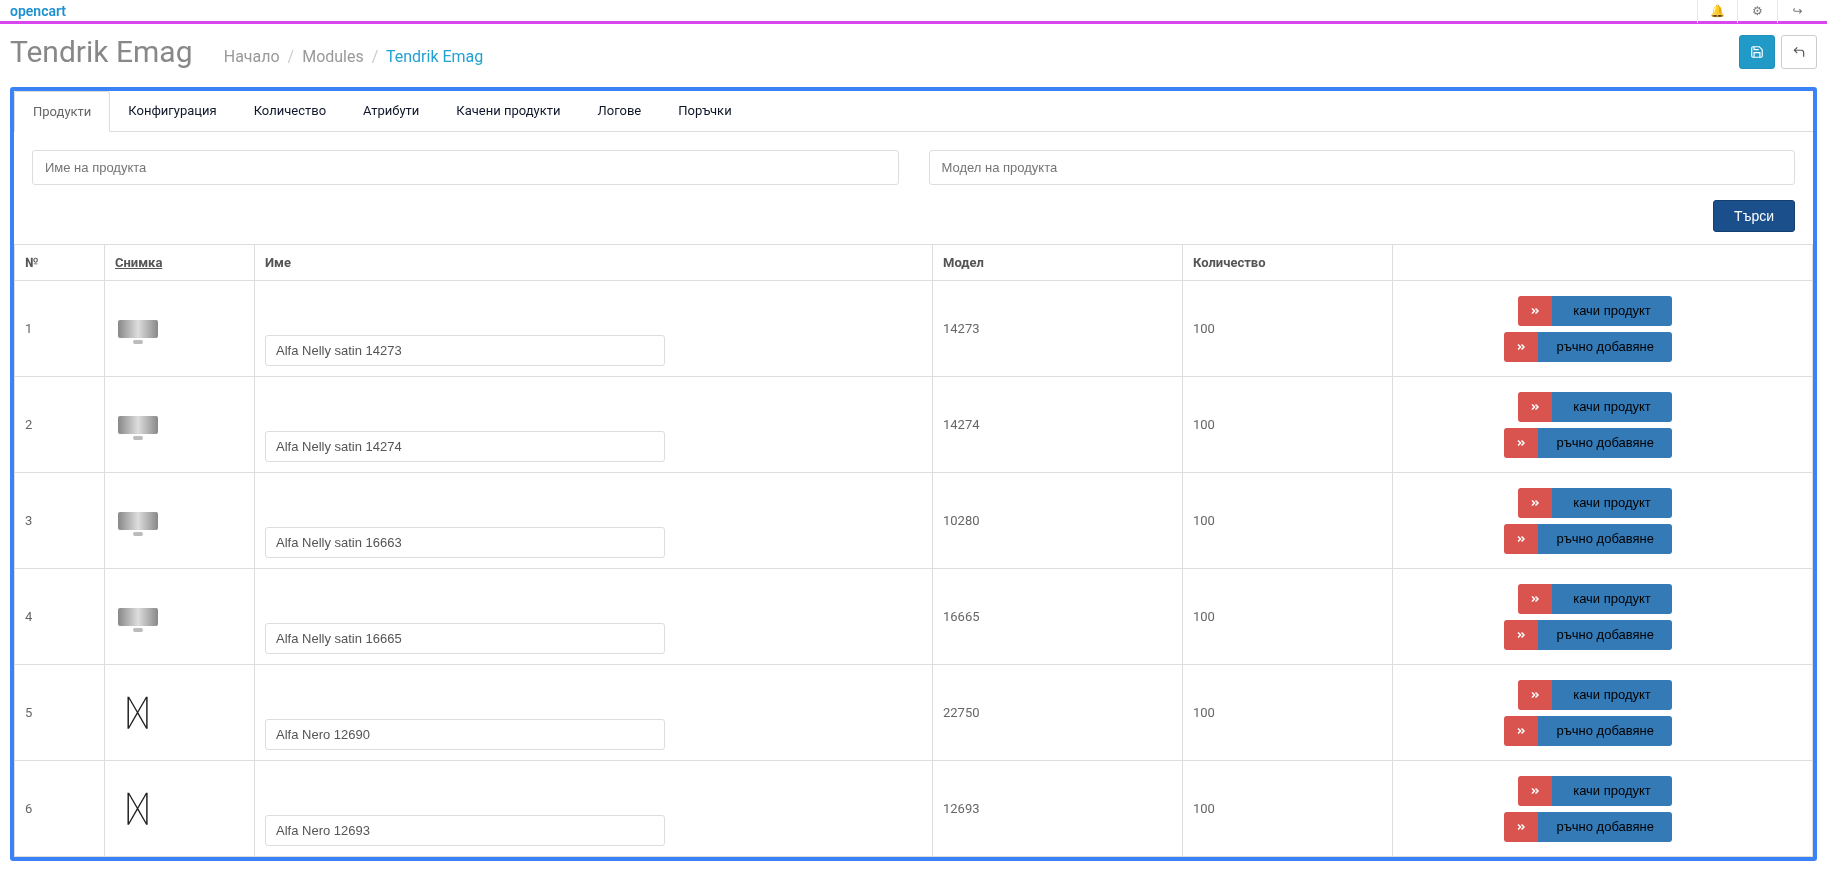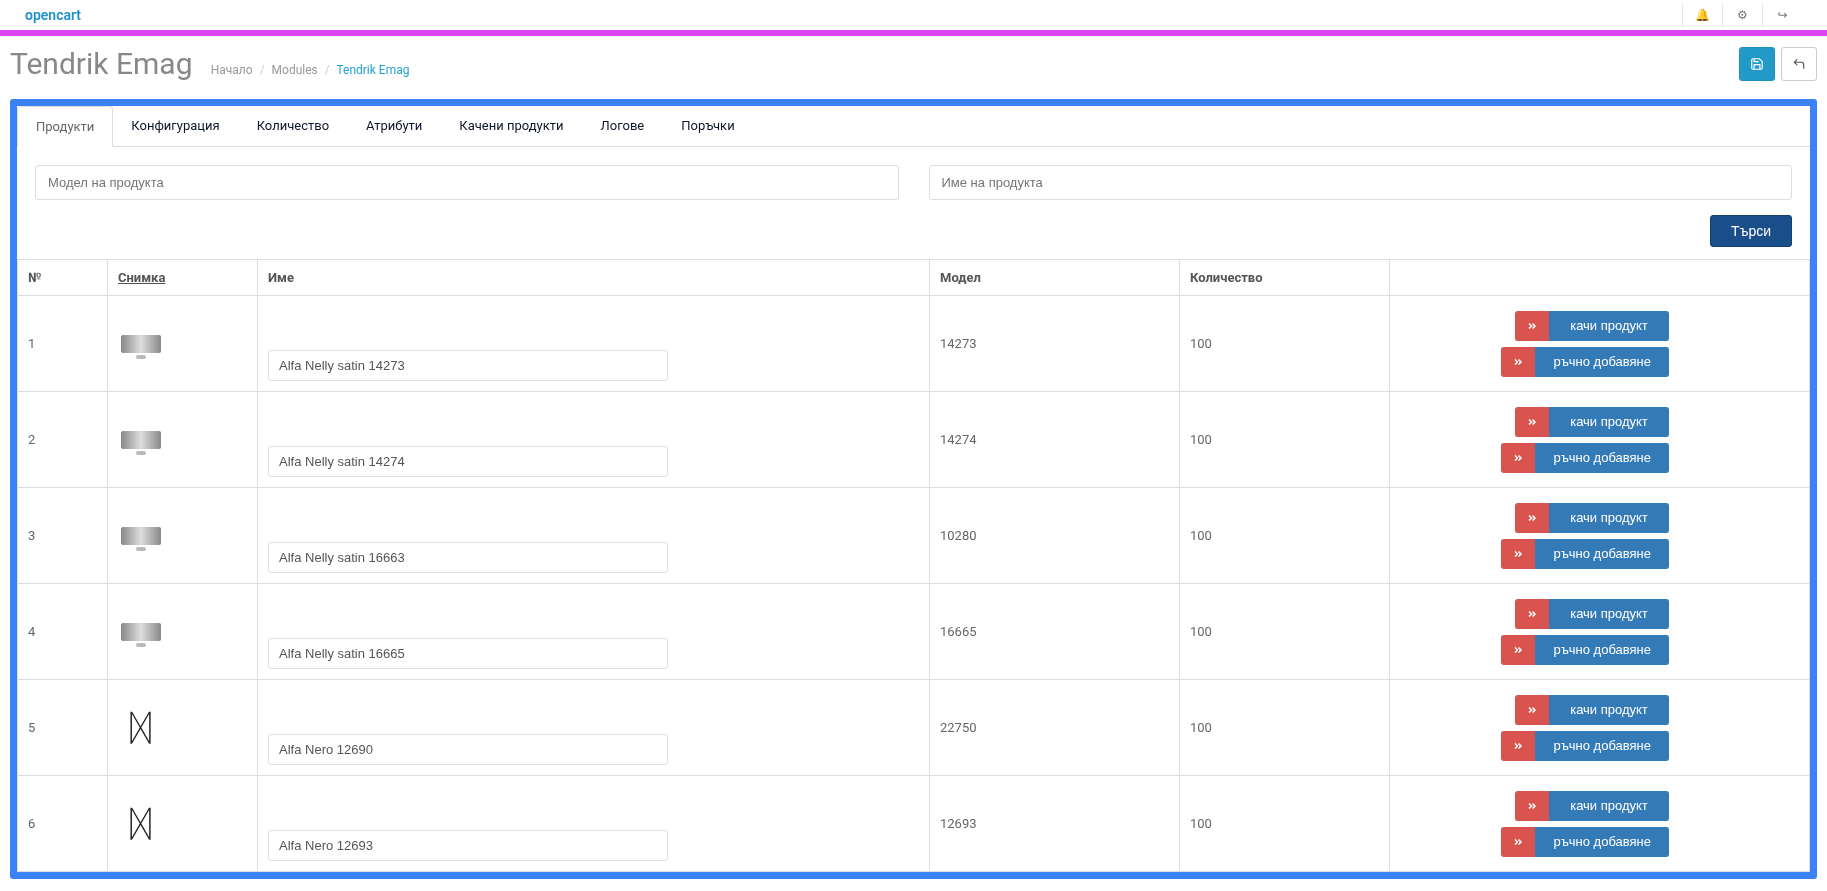--- a/index.html
+++ b/index.html
@@ -4,26 +4,26 @@
 <style>
   * { box-sizing: border-box; }
   body {
     margin: 0;
     font-family: -apple-system, BlinkMacSystemFont, "Segoe UI", Roboto, "Helvetica Neue", Arial, sans-serif;
     font-size: 13px;
     color: #666;
     background: #fff;
   }
   .topbar {
-    height: 36px;
-    border-bottom: 6px solid #d946ef;
+    height: 24px;
+    border-bottom: 3px solid #d946ef;
     display: flex;
     align-items: center;
     justify-content: space-between;
-    padding: 0 25px;
+    padding: 0 10px;
   }
   .logo {
     color: #1e91cf;
     font-weight: 600;
     font-size: 14px;
   }
   .top-icons {
     display: flex;
     gap: 0;
   }
@@ -45,22 +45,22 @@
   }
   h1 {
     font-size: 30px;
     font-weight: 400;
     color: #888;
     margin: 0;
     display: inline-block;
   }
   .breadcrumb {
     display: inline-block;
-    margin-left: 15px;
-    font-size: 12px;
+    margin-left: 28px;
+    font-size: 16px;
     color: #999;
   }
   .breadcrumb a { color: #23a1d1; text-decoration: none; }
   .breadcrumb .sep { color: #ccc; margin: 0 4px; }
   .head-buttons {
     display: flex;
     gap: 6px;
   }
   .btn {
     display: inline-flex;
@@ -85,21 +85,21 @@
   }
   .btn-search {
     background: #1a4f8b;
     border:1px solid #153f6e;
     color:#fff;
     padding: 8px 20px;
     font-size:14px;
   }
   .panel {
     margin: 0 10px;
-    border: 7px solid #3b82f6;
+    border: 4px solid #3b82f6;
     border-radius: 3px;
   }
   .tabs {
     display: flex;
     border-bottom: 1px solid #ddd;
   }
   .tab {
     padding: 12px 18px;
     font-size: 13px;
     color: #23a1d1;
@@ -155,21 +155,21 @@
     text-align: right;
     width: 420px;
     padding-right: 140px;
   }
   .action-btn {
     display: inline-flex;
     align-items: center;
     border-radius: 3px;
     overflow: hidden;
     font-size: 13px;
-    color: #ffffff;
+    color: #000000;
     cursor: pointer;
     margin: 3px 0;
     border: none;
     padding:0;
   }
   .action-btn .ic {
     background: #d9534f;
     width: 34px;
     height: 30px;
     display:flex; align-items:center; justify-content:center;
@@ -261,22 +261,22 @@
       <div class="tab active">Продукти</div>
       <div class="tab">Конфигурация</div>
       <div class="tab">Количество</div>
       <div class="tab">Атрибути</div>
       <div class="tab">Качени продукти</div>
       <div class="tab">Логове</div>
       <div class="tab">Поръчки</div>
     </div>
 
   <div class="filter-row">
+    <input type="text" placeholder="Име на продукта" style="">
     <input type="text" placeholder="Модел на продукта" style="">
-    <input type="text" placeholder="Име на продукта" style="">
   </div>
   <div class="search-row">
     <button class="btn btn-search">Търси</button>
   </div>
 
   <table>
     <thead>
       <tr>
         <th class="col-num">№</th>
         <th class="col-img">Снимка</th>

